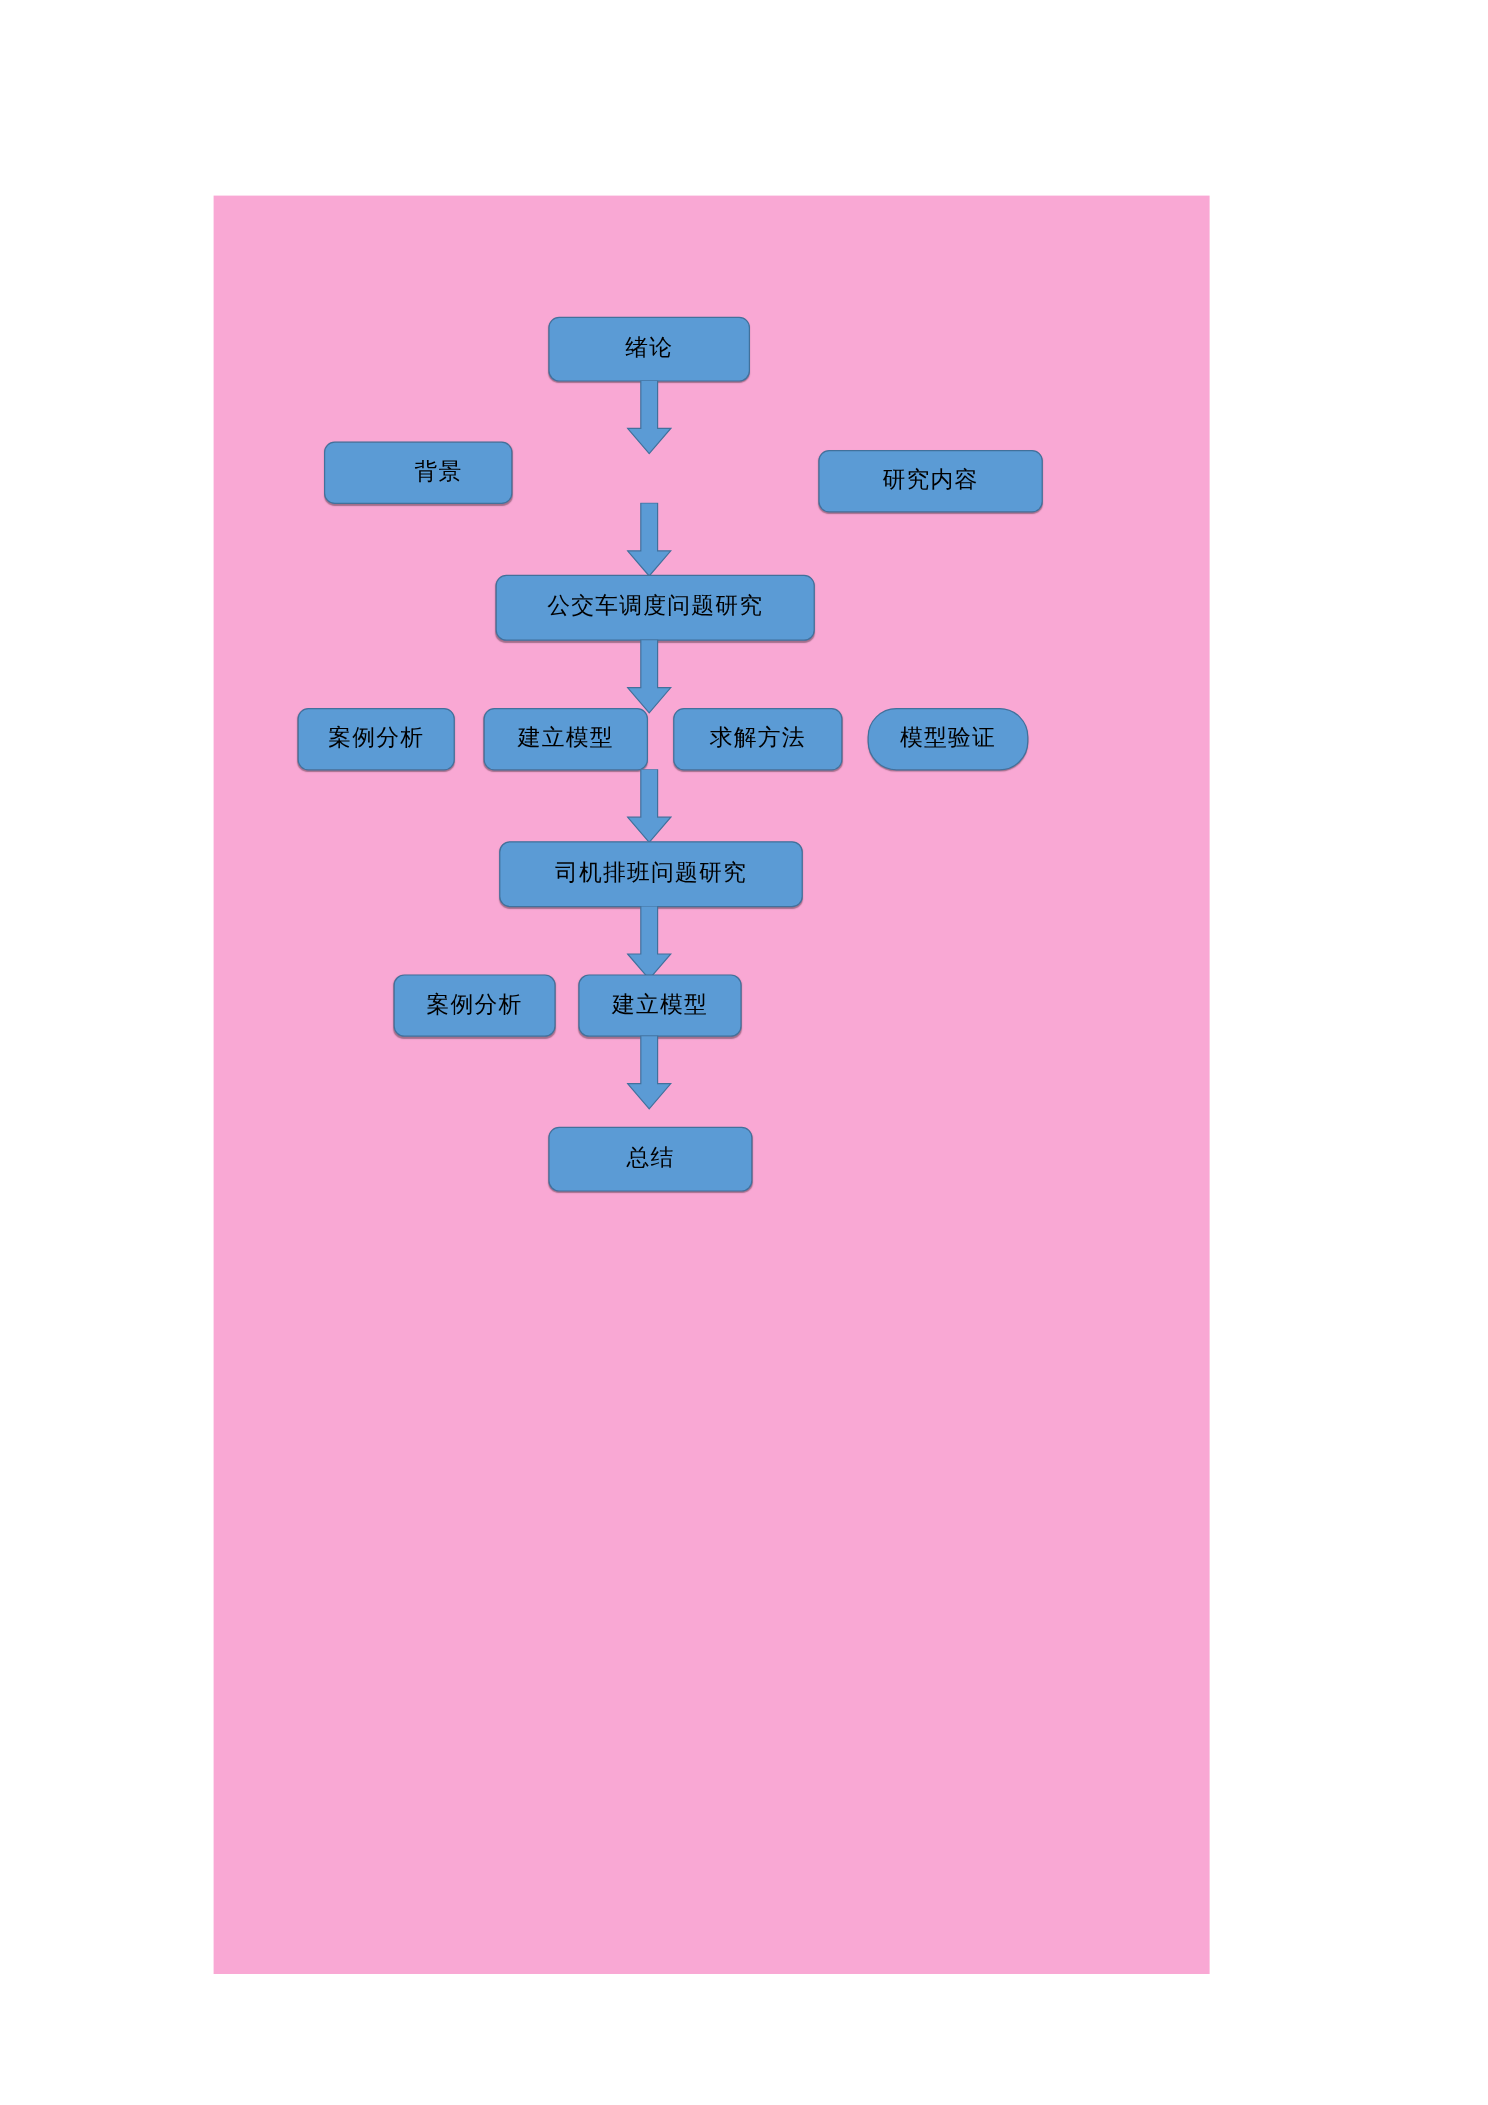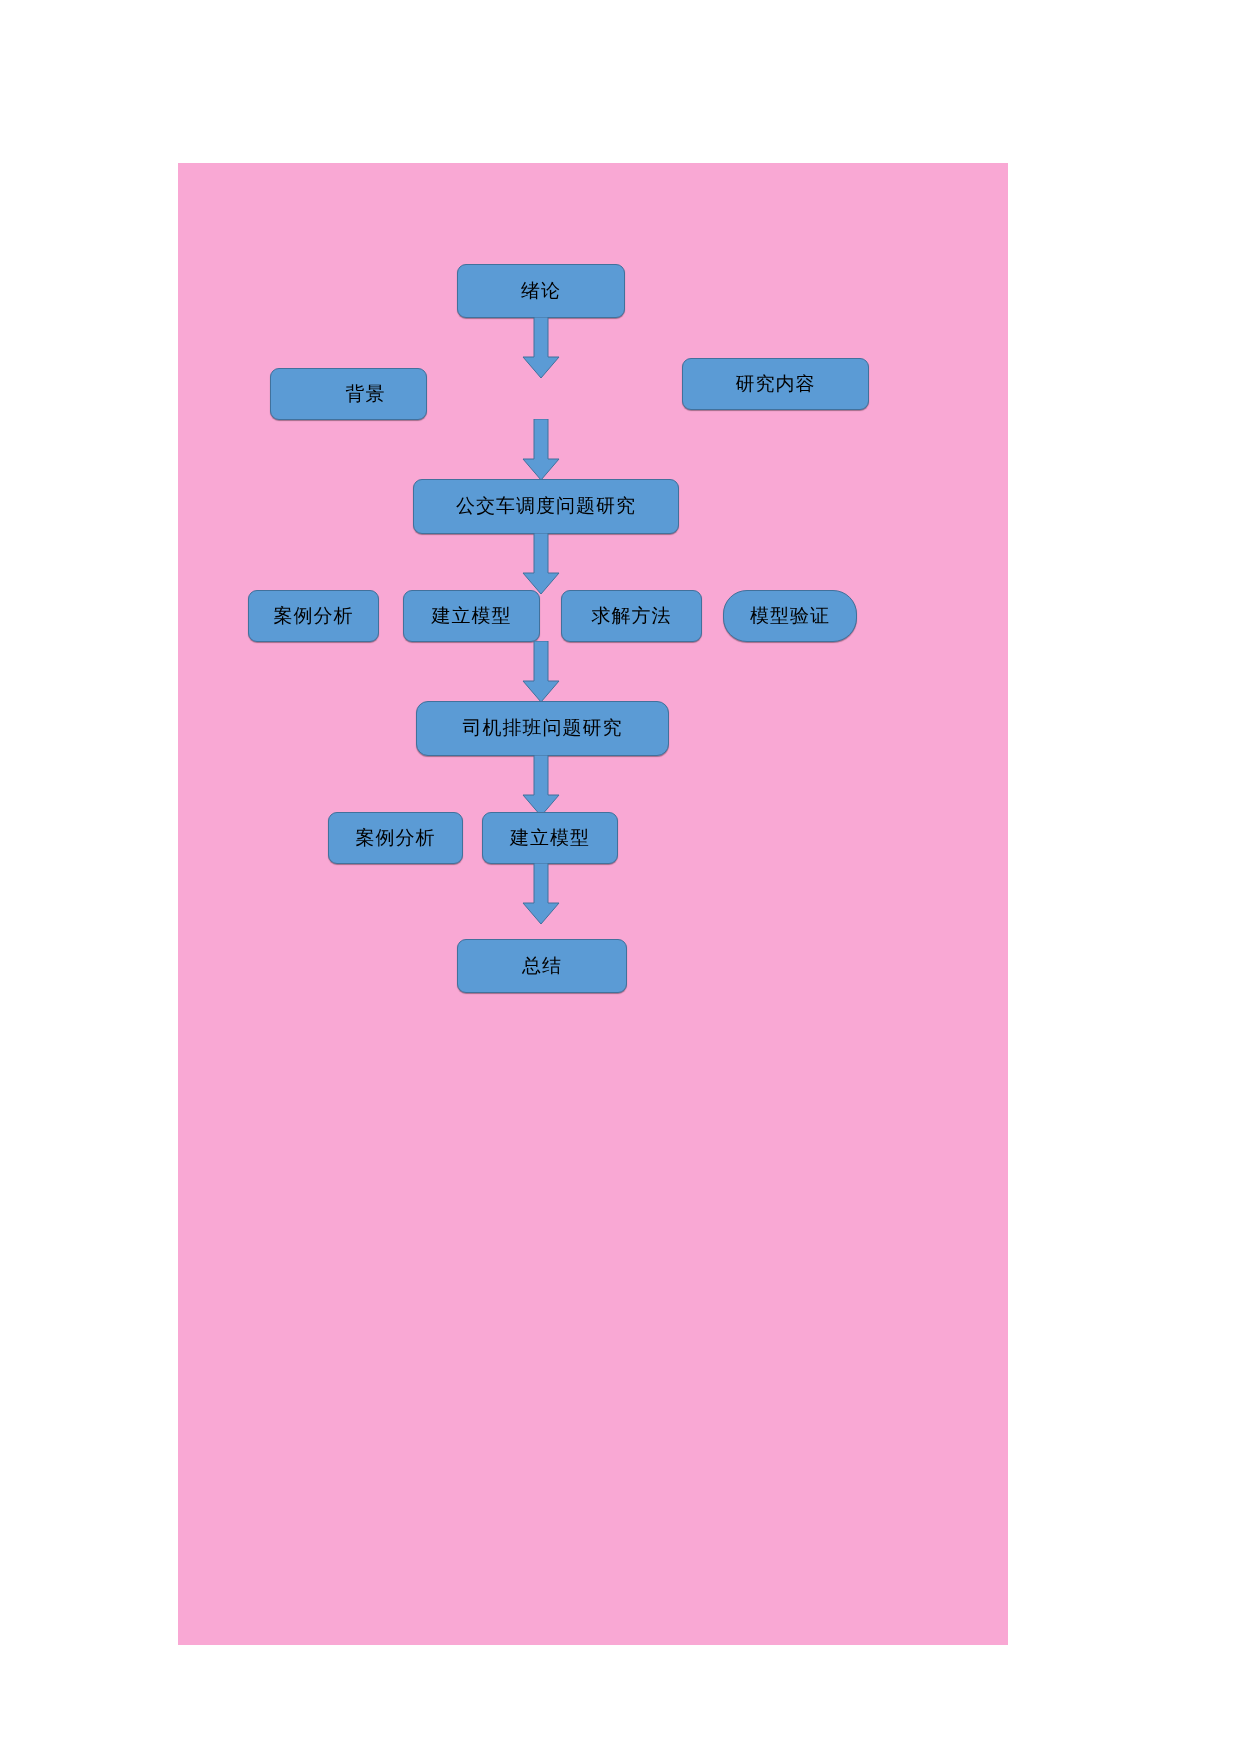--- a/index.html
+++ b/index.html
@@ -67,21 +67,21 @@
 
     <div class="arrow" style="left:344px; top:154px;">
       <svg width="38" height="62" viewBox="0 0 38 62">
         <polygon points="12,0 26,0 26,40 37,40 19,61 1,40 12,40" fill="#5B9BD5" stroke="#41719C" stroke-width="1"></polygon>
       </svg>
     </div>
 
     <div class="node" style="left:92px; top:205px; width:157px; height:52px;padding-left:34px;">背景</div>
 
 
-    <div class="node" style="left:504px; top:195px; width:187px; height:52px;">研究内容</div>
+    <div class="node" style="left:504px; top:212px; width:187px; height:52px;">研究内容</div>
 
     <div class="arrow" style="left:344px; top:256px;">
       <svg width="38" height="62" viewBox="0 0 38 62">
         <polygon points="12,0 26,0 26,40 37,40 19,61 1,40 12,40" fill="#5B9BD5" stroke="#41719C" stroke-width="1"></polygon>
       </svg>
     </div>
 
     <div class="node" style="left:235px; top:316px; width:266px; height:55px;">公交车调度问题研究</div>
 
     <div class="arrow" style="left:344px; top:370px;">
@@ -97,21 +97,21 @@
     <div class="node" style="left:383px; top:427px; width:141px; height:52px;text-align:right;">求解方法</div>
 
     <div class="node" style="left:545px; top:427px; width:134px; height:52px;border-radius:24px;">模型验证</div>
 
     <div class="arrow" style="left:344px; top:478px;">
       <svg width="38" height="62" viewBox="0 0 38 62">
         <polygon points="12,0 26,0 26,40 37,40 19,61 1,40 12,40" fill="#5B9BD5" stroke="#41719C" stroke-width="1"></polygon>
       </svg>
     </div>
 
-    <div class="node" style="left:238px; top:538px; width:253px; height:55px;border-radius:12px;">司机排班问题研究</div>
+    <div class="node" style="left:238px; top:538px; width:253px; height:55px;">司机排班问题研究</div>
 
     <div class="arrow" style="left:344px; top:592px;">
       <svg width="38" height="62" viewBox="0 0 38 62">
         <polygon points="12,0 26,0 26,40 37,40 19,61 1,40 12,40" fill="#5B9BD5" stroke="#41719C" stroke-width="1"></polygon>
       </svg>
     </div>
 
     <div class="node" style="left:150px; top:649px; width:135px; height:52px;">案例分析</div>
 
     <div class="node" style="left:304px; top:649px; width:136px; height:52px;">建立模型</div>

